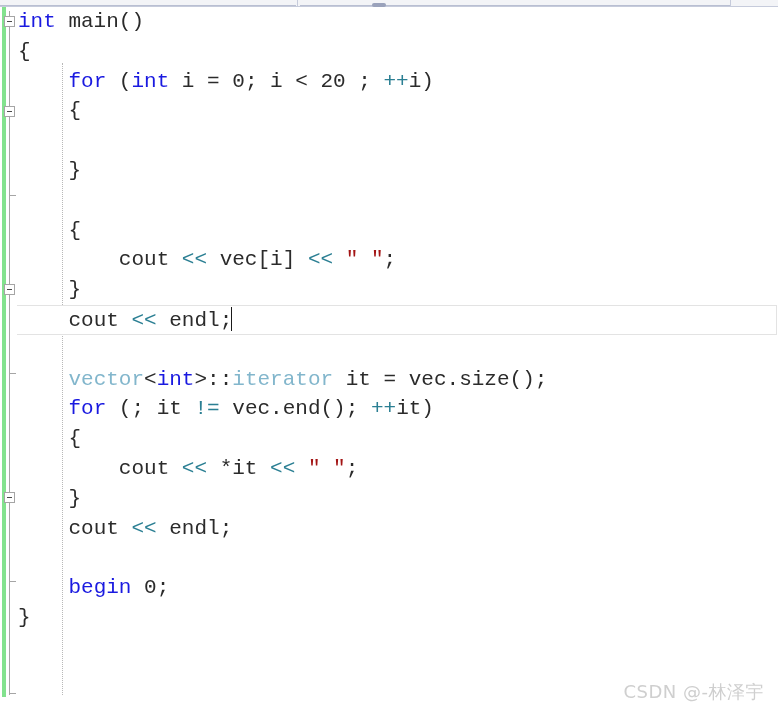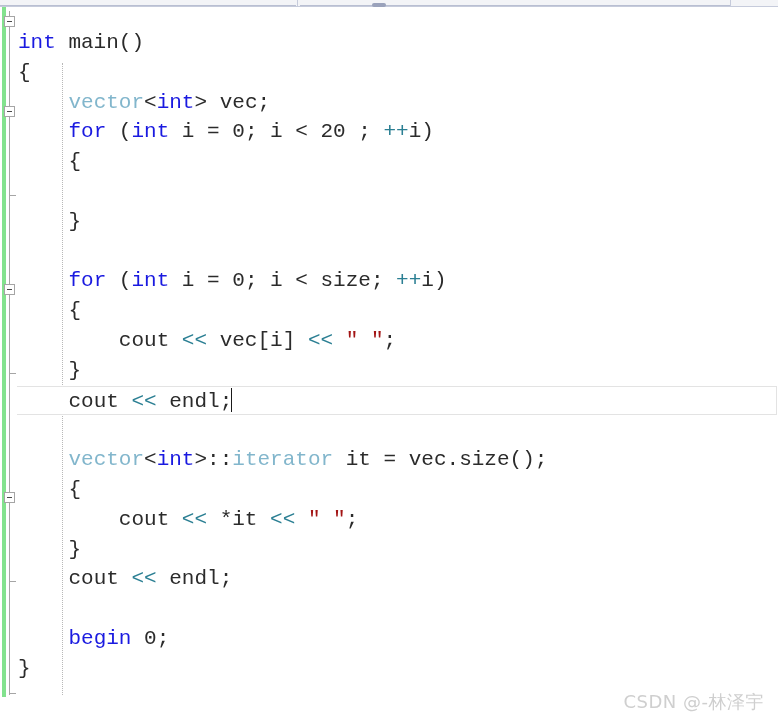--- a/index.html
+++ b/index.html
@@ -102,21 +102,20 @@
     left: 62px;
     width: 0;
     border-left: 1px dotted #b8b8b8;
   }
 
   
   #code {
     position: absolute;
     left: 0; top: 0;
     width: 770px;
-    margin-top: 21px;
   }
   .line {
     position: relative;
     height: 29.8px;
     line-height: 29.8px;
     white-space: pre;
     font-size: 21px;
     font-family: "Liberation Mono", "DejaVu Sans Mono", monospace;
     color: #2b2b2b;
     padding-left: 18px;
@@ -148,21 +147,21 @@
   .kw   { color: #1a1ae0; }           
   .type { color: #82b6cc; }           
   .op   { color: #2b7f93; }           
   .str  { color: #a31515; }           
   .pl   { color: #2b2b2b; }           
 
   
   #watermark {
     position: absolute;
     right: 14px;
-    bottom: 8px;
+    bottom: 18px;
     font-family: "DejaVu Sans", "Liberation Sans", sans-serif;
     font-size: 18px;
     color: #cfcfcf;
     letter-spacing: 0.5px;
     user-select: none;
   }
 </style>
 </head>
 <body>
 
@@ -191,33 +190,32 @@
       <div class="fold-end" style="top: 574px;"></div>
       <div class="fold-end" style="top: 686px;"></div>
     </div>
   <div id="indent-guides">
       <div class="indent-guide" style="top: 56px; height: 632px;"></div>
     </div>
 
   <div id="code">
       <div class="line"><span class="txt"><span class="pl"></span><span class="kw">int</span><span class="pl"> main()</span></span></div>
       <div class="line"><span class="txt"><span class="pl"></span><span class="pl">{</span></span></div>
-      <div class="line"><span class="txt"><span class="pl">    </span><span class="type">vector</span><span class="pl">&lt;</span><span class="kw">int</span><span class="pl">&gt; vec;</span></span></div>
       <div class="line"><span class="txt"><span class="pl">    </span><span class="kw">for</span><span class="pl"> (</span><span class="kw">int</span><span class="pl"> i = 0; i &lt; 20 ; </span><span class="op">++</span><span class="pl">i)</span></span></div>
       <div class="line"><span class="txt"><span class="pl">    </span><span class="pl">{</span></span></div>
       <div class="line"><span class="txt"><span class="pl">        </span></span></div>
       <div class="line"><span class="txt"><span class="pl">    </span><span class="pl">}</span></span></div>
       <div class="line"><span class="txt"></span></div>
-      <div class="line"><span class="txt"><span class="pl">    </span><span class="kw">for</span><span class="pl"> (</span><span class="kw">int</span><span class="pl"> i = 0; i &lt; size; </span><span class="op">++</span><span class="pl">i)</span></span></div>
       <div class="line"><span class="txt"><span class="pl">    </span><span class="pl">{</span></span></div>
       <div class="line"><span class="txt"><span class="pl">        </span><span class="pl">cout </span><span class="op">&lt;&lt;</span><span class="pl"> vec[i] </span><span class="op">&lt;&lt;</span><span class="pl"> </span><span class="str">" "</span><span class="pl">;</span></span></div>
       <div class="line"><span class="txt"><span class="pl">    </span><span class="pl">}</span></span></div>
       <div class="line current"><span class="txt"><span class="pl">    </span><span class="pl">cout </span><span class="op">&lt;&lt;</span><span class="pl"> endl;</span></span><span class="caret"></span></div>
       <div class="line"><span class="txt"></span></div>
       <div class="line"><span class="txt"><span class="pl">    </span><span class="type">vector</span><span class="pl">&lt;</span><span class="kw">int</span><span class="pl">&gt;::</span><span class="type">iterator</span><span class="pl"> it = vec.size();</span></span></div>
+      <div class="line"><span class="txt"><span class="pl">    </span><span class="kw">for</span><span class="pl"> (; it </span><span class="op">!=</span><span class="pl"> vec.end(); </span><span class="op">++</span><span class="pl">it)</span></span></div>
       <div class="line"><span class="txt"><span class="pl">    </span><span class="pl">{</span></span></div>
       <div class="line"><span class="txt"><span class="pl">        </span><span class="pl">cout </span><span class="op">&lt;&lt;</span><span class="pl"> *it </span><span class="op">&lt;&lt;</span><span class="pl"> </span><span class="str">" "</span><span class="pl">;</span></span></div>
       <div class="line"><span class="txt"><span class="pl">    </span><span class="pl">}</span></span></div>
       <div class="line"><span class="txt"><span class="pl">    </span><span class="pl">cout </span><span class="op">&lt;&lt;</span><span class="pl"> endl;</span></span></div>
       <div class="line"><span class="txt"></span></div>
       <div class="line"><span class="txt"><span class="pl">    </span><span class="kw">begin</span><span class="pl"> 0;</span></span></div>
       <div class="line"><span class="txt"><span class="pl"></span><span class="pl">}</span></span></div>
     </div>
 
   <div id="watermark">CSDN @-林泽宇</div>

